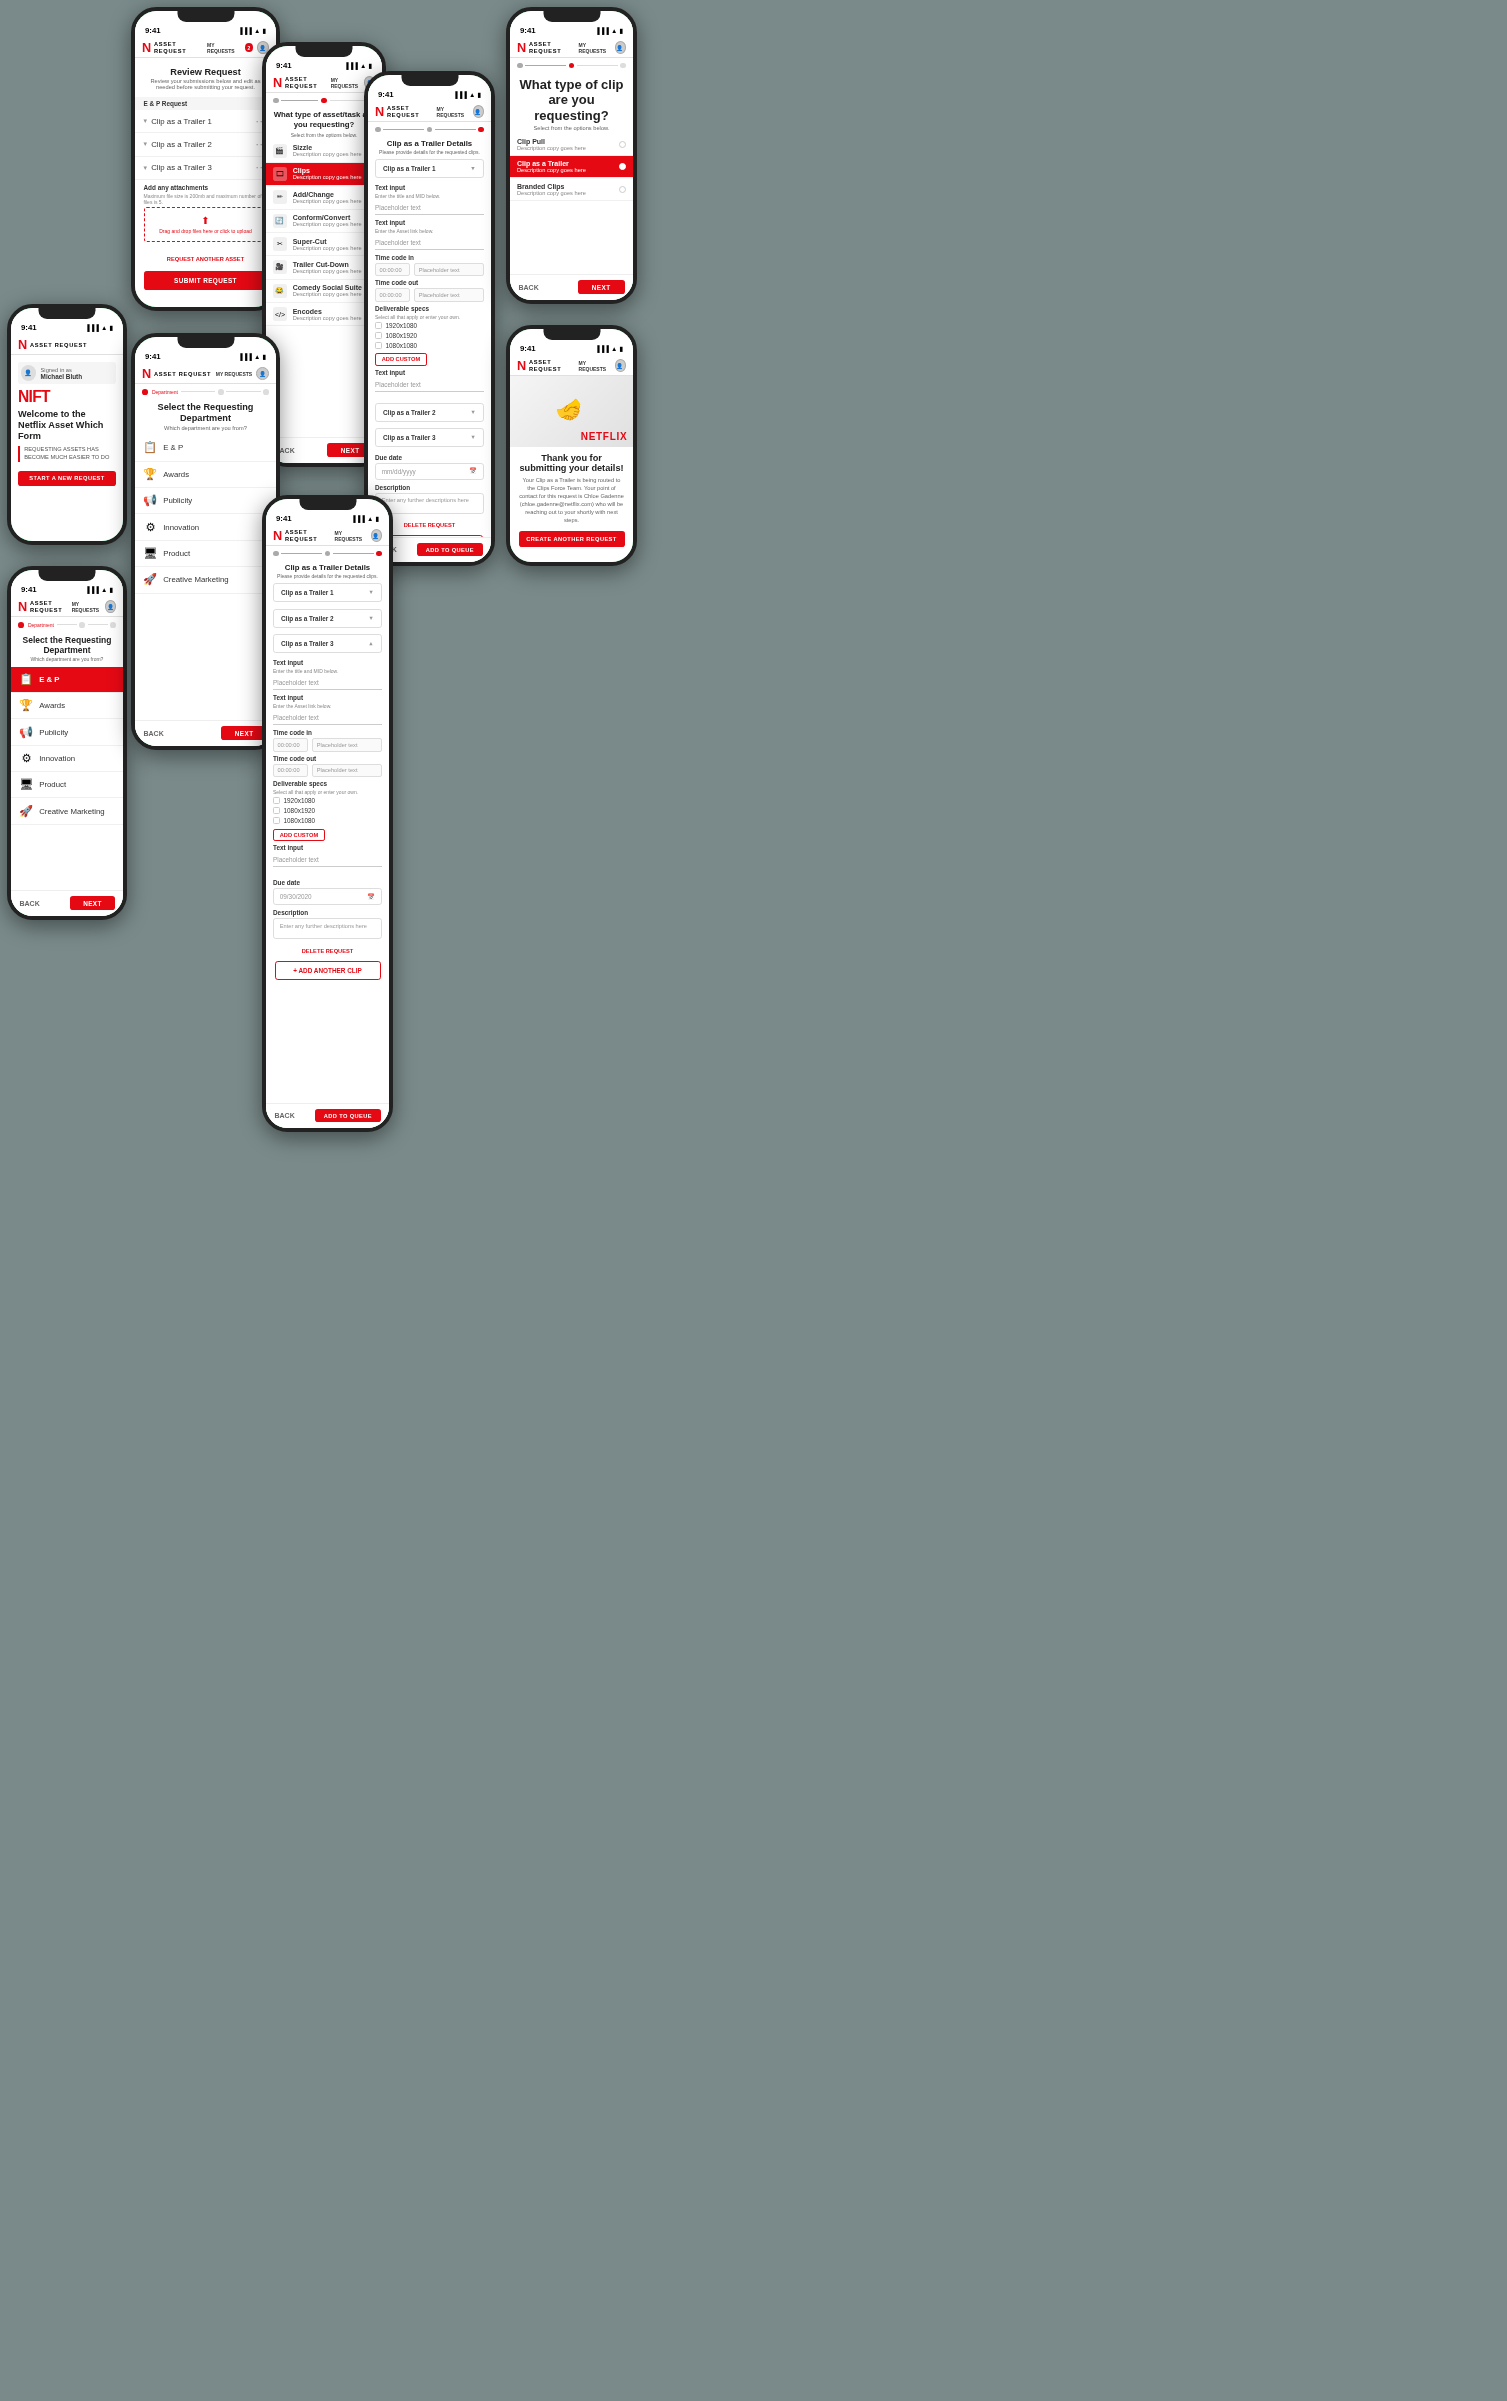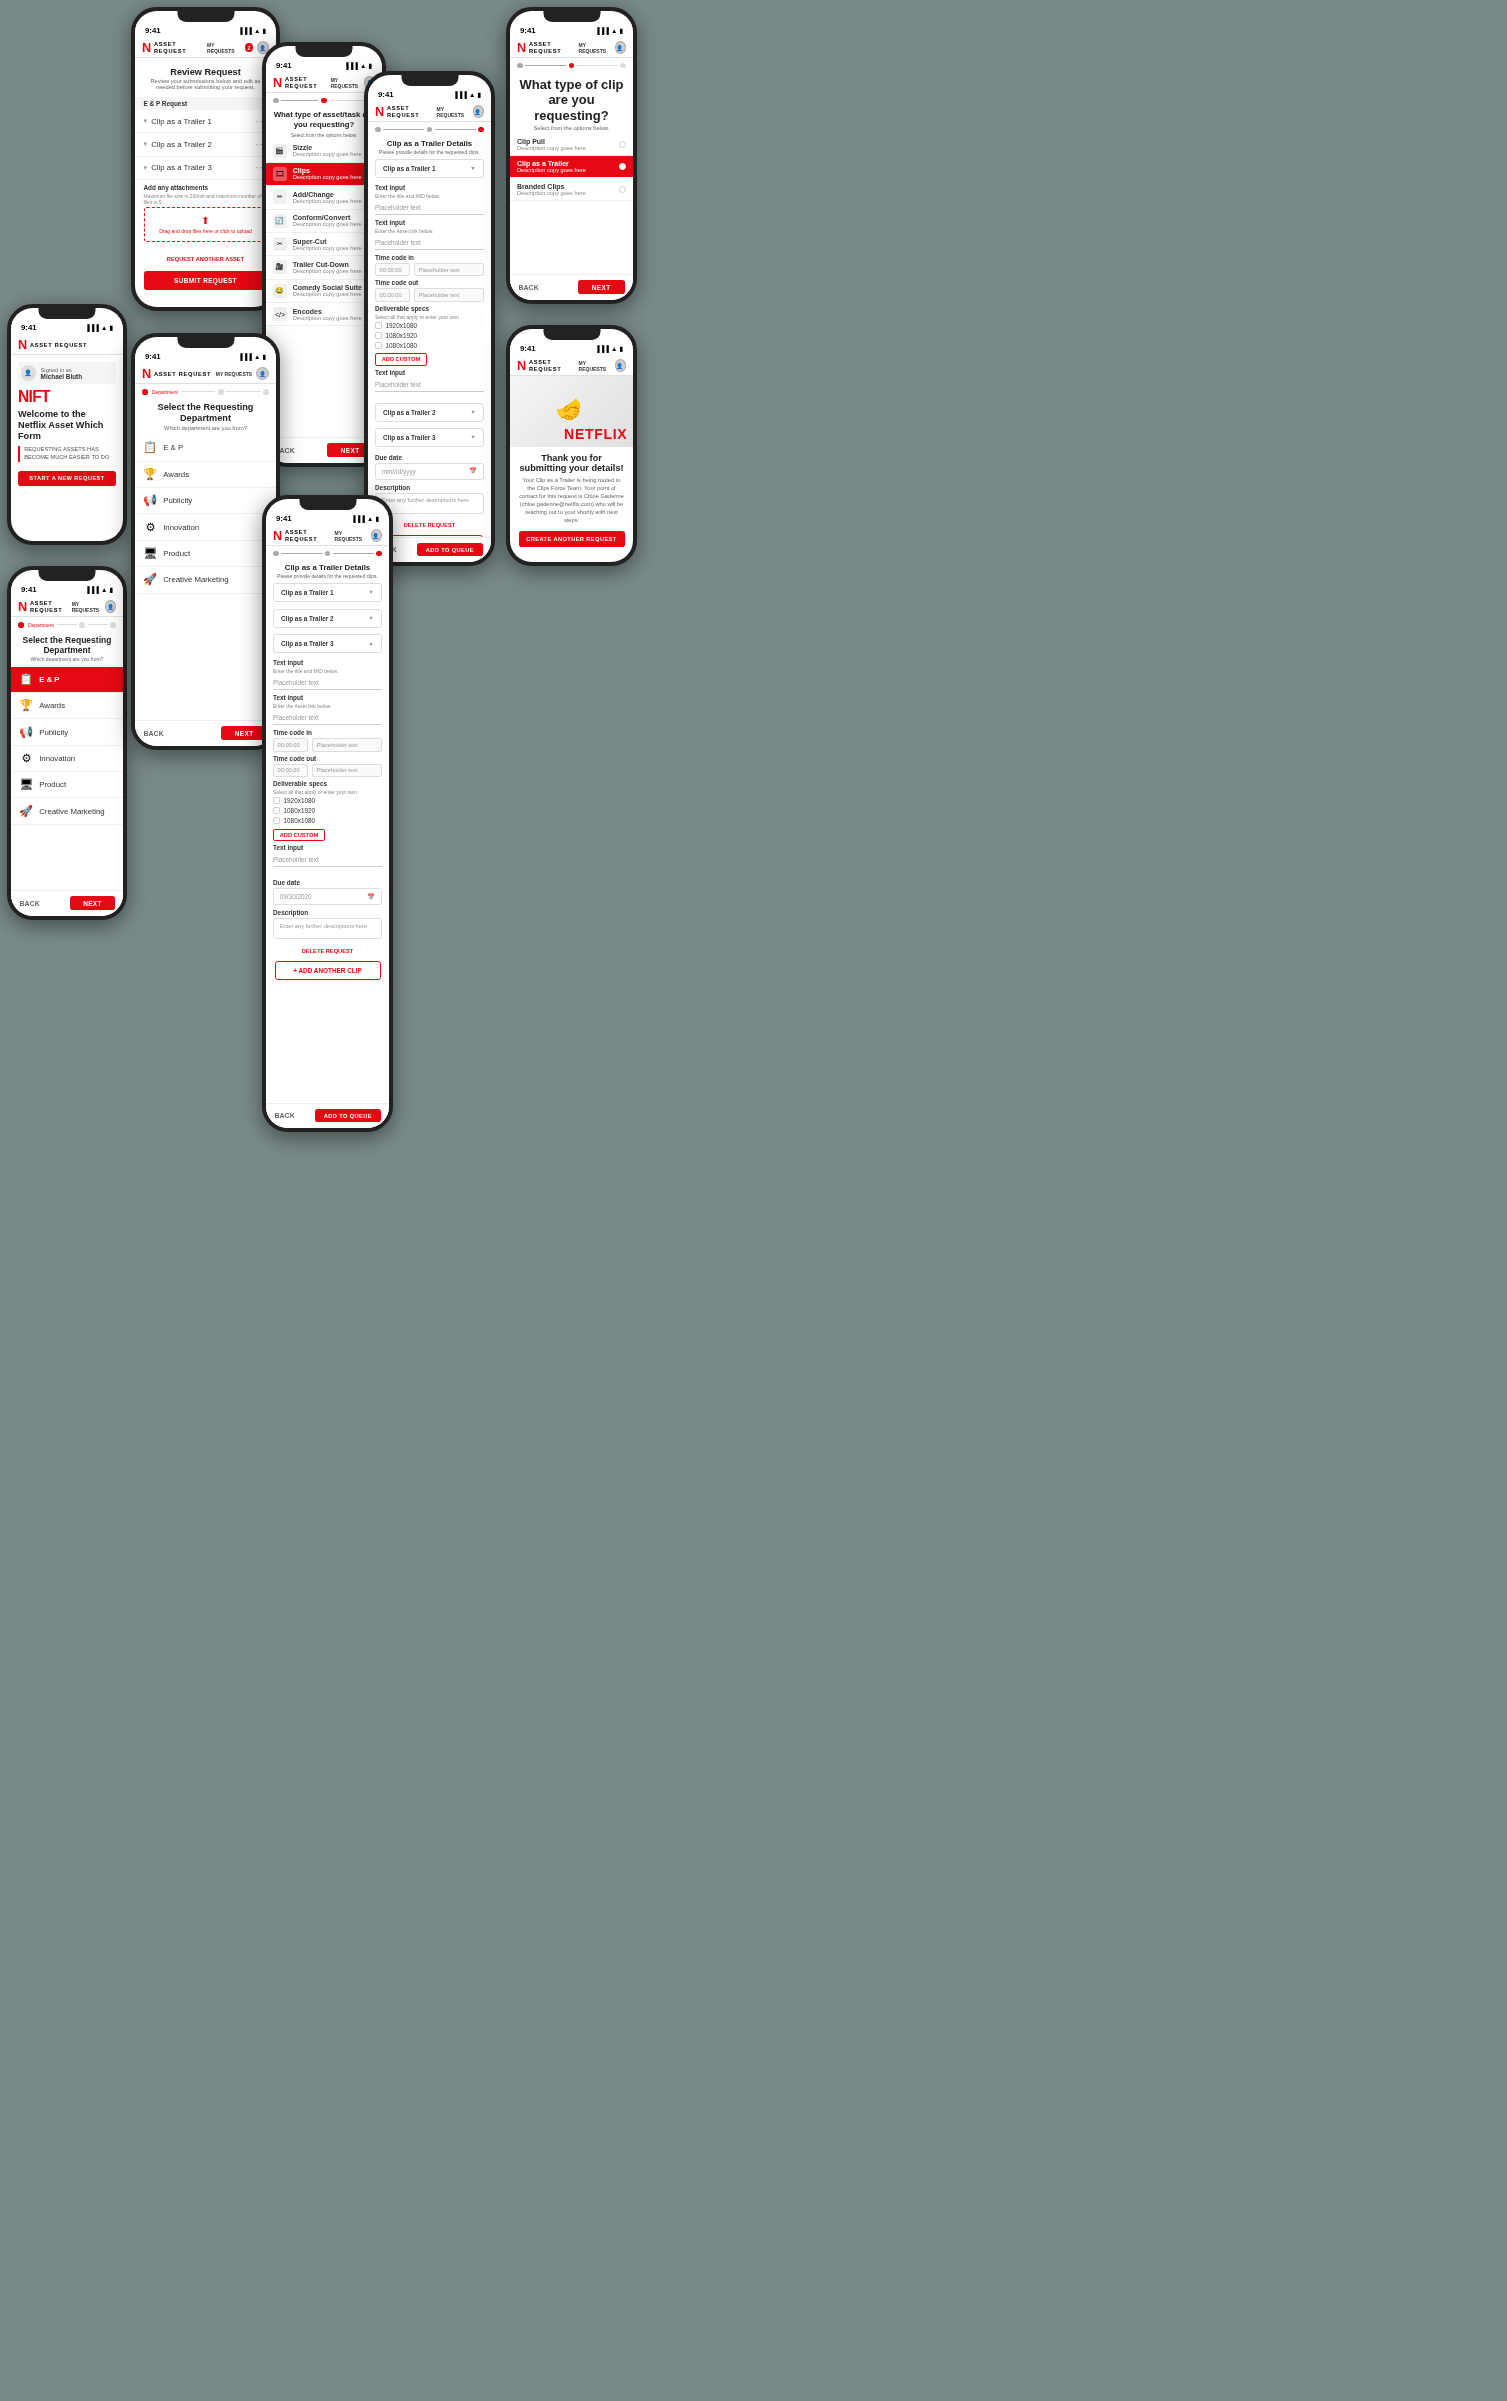--- a/index.html
+++ b/index.html
@@ -8,21 +8,21 @@
       font-family: -apple-system, BlinkMacSystemFont, 'Helvetica Neue', Arial, sans-serif;
       min-height: 2401px;
       width: 1508px;
       position: relative;
       overflow: hidden;
     }
 
     
     .phone {
       position: absolute;
-      background: #0f172a;
+      background: #86efac;
       border-radius: 25.5px;
       border: 4.2px solid #222;
       overflow: hidden;
       box-shadow: 0 5.7px 22.6px rgba(0,0,0,0.45);
     }
     .phone-notch {
       width: 57px;
       height: 11.3px;
       background: #222;
       border-radius: 0 0 8.5px 8.5px;
@@ -286,21 +286,21 @@
       overflow: hidden;
     }
     .hand-graphic {
       font-size: 22.6px;
       transform: rotate(-30deg);
     }
     .netflix-watermark {
       position: absolute;
       bottom: 5.7px;
       right: 5.7px;
-      font-size: 14px;
+      font-size: 10px;
       font-weight: 900;
       color: #E50914;
       letter-spacing: 0.7px;
     }
     .thankyou-content { padding: 5.7px 8.5px; }
     .thankyou-title { font-size: 9.2px; font-weight: 800; color: #222; text-align: center; margin-bottom: 4.2px; }
     .thankyou-text { font-size: 5.7px; color: #666; text-align: center; line-height: 1.4; margin-bottom: 5.7px; }
 
     
     .asset-option {

